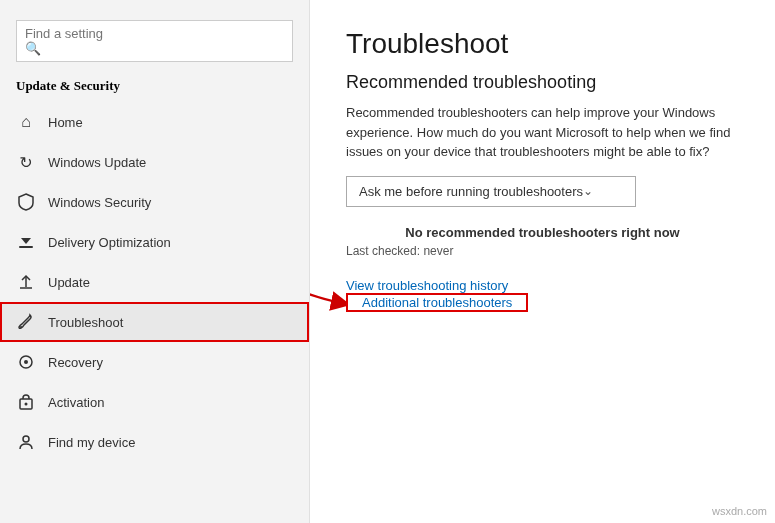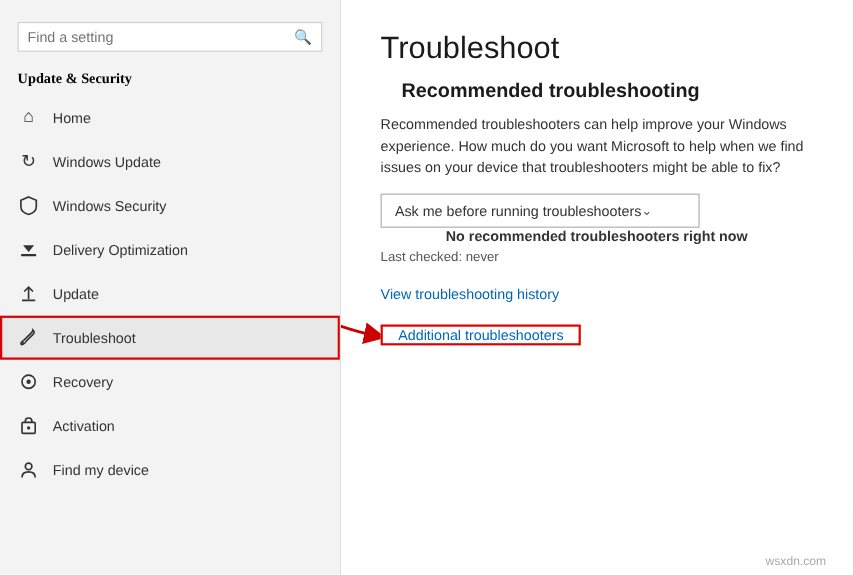--- a/index.html
+++ b/index.html
@@ -34,20 +34,21 @@
     .sidebar-header {
       padding: 14px 16px 6px 16px;
     }
 
     .search-box {
       display: flex;
       background: #fff;
       border: 1px solid #ccc;
       padding: 5px 8px;
       margin: 0 16px 10px 16px;
+      flex-direction: column;
     }
 
     .search-box input {
       border: none;
       outline: none;
       flex: 1;
       font-size: 13px;
       color: #555;
       background: transparent;
     }
@@ -114,44 +115,44 @@
 
     .intro-text {
       font-size: 13px;
       color: #333;
       line-height: 1.5;
       margin-bottom: 24px;
     }
 
     .section-heading {
       font-size: 18px;
-      font-weight: 700;
+      font-weight: 400;
       color: #1a1a1a;
       margin-bottom: 10px;
-      margin-left: 19px;
     }
 
     .desc-text {
       font-size: 13px;
       color: #333;
       line-height: 1.5;
       margin-bottom: 14px;
     }
 
     .dropdown-select {
       display: flex;
       align-items: center;
       border: 1px solid #aaa;
       padding: 7px 12px;
       font-size: 13px;
       color: #333;
       background: #fff;
       cursor: pointer;
       width: 290px;
       justify-content: flex-start;
+      margin-bottom: 18px;
     }
 
     .dropdown-select .chevron {
       font-size: 12px;
       color: #555;
     }
 
     .no-troubleshooters {
       font-size: 13px;
       color: #333;
@@ -164,39 +165,38 @@
       font-size: 12px;
       color: #555;
       margin-bottom: 20px;
     }
 
     .view-history-link {
       font-size: 13px;
       color: #0067b8;
       text-decoration: none;
       display: block;
-      margin-bottom: 20px;
       cursor: pointer;
     }
 
     .additional-btn {
       display: inline-block;
       border: 2px solid #d00;
       color: #0067b8;
       font-size: 13px;
       padding: 0 14px;
       cursor: pointer;
       background: #fff;
       position: relative;
     }
 
     .watermark {
       position: absolute;
       bottom: 6px;
-      right: 24px;
+      right: 8px;
       font-size: 11px;
       color: #aaa;
     }
   </style>
 </head>
 <body>
 
 <div class="window">
 
   <div class="sidebar">

